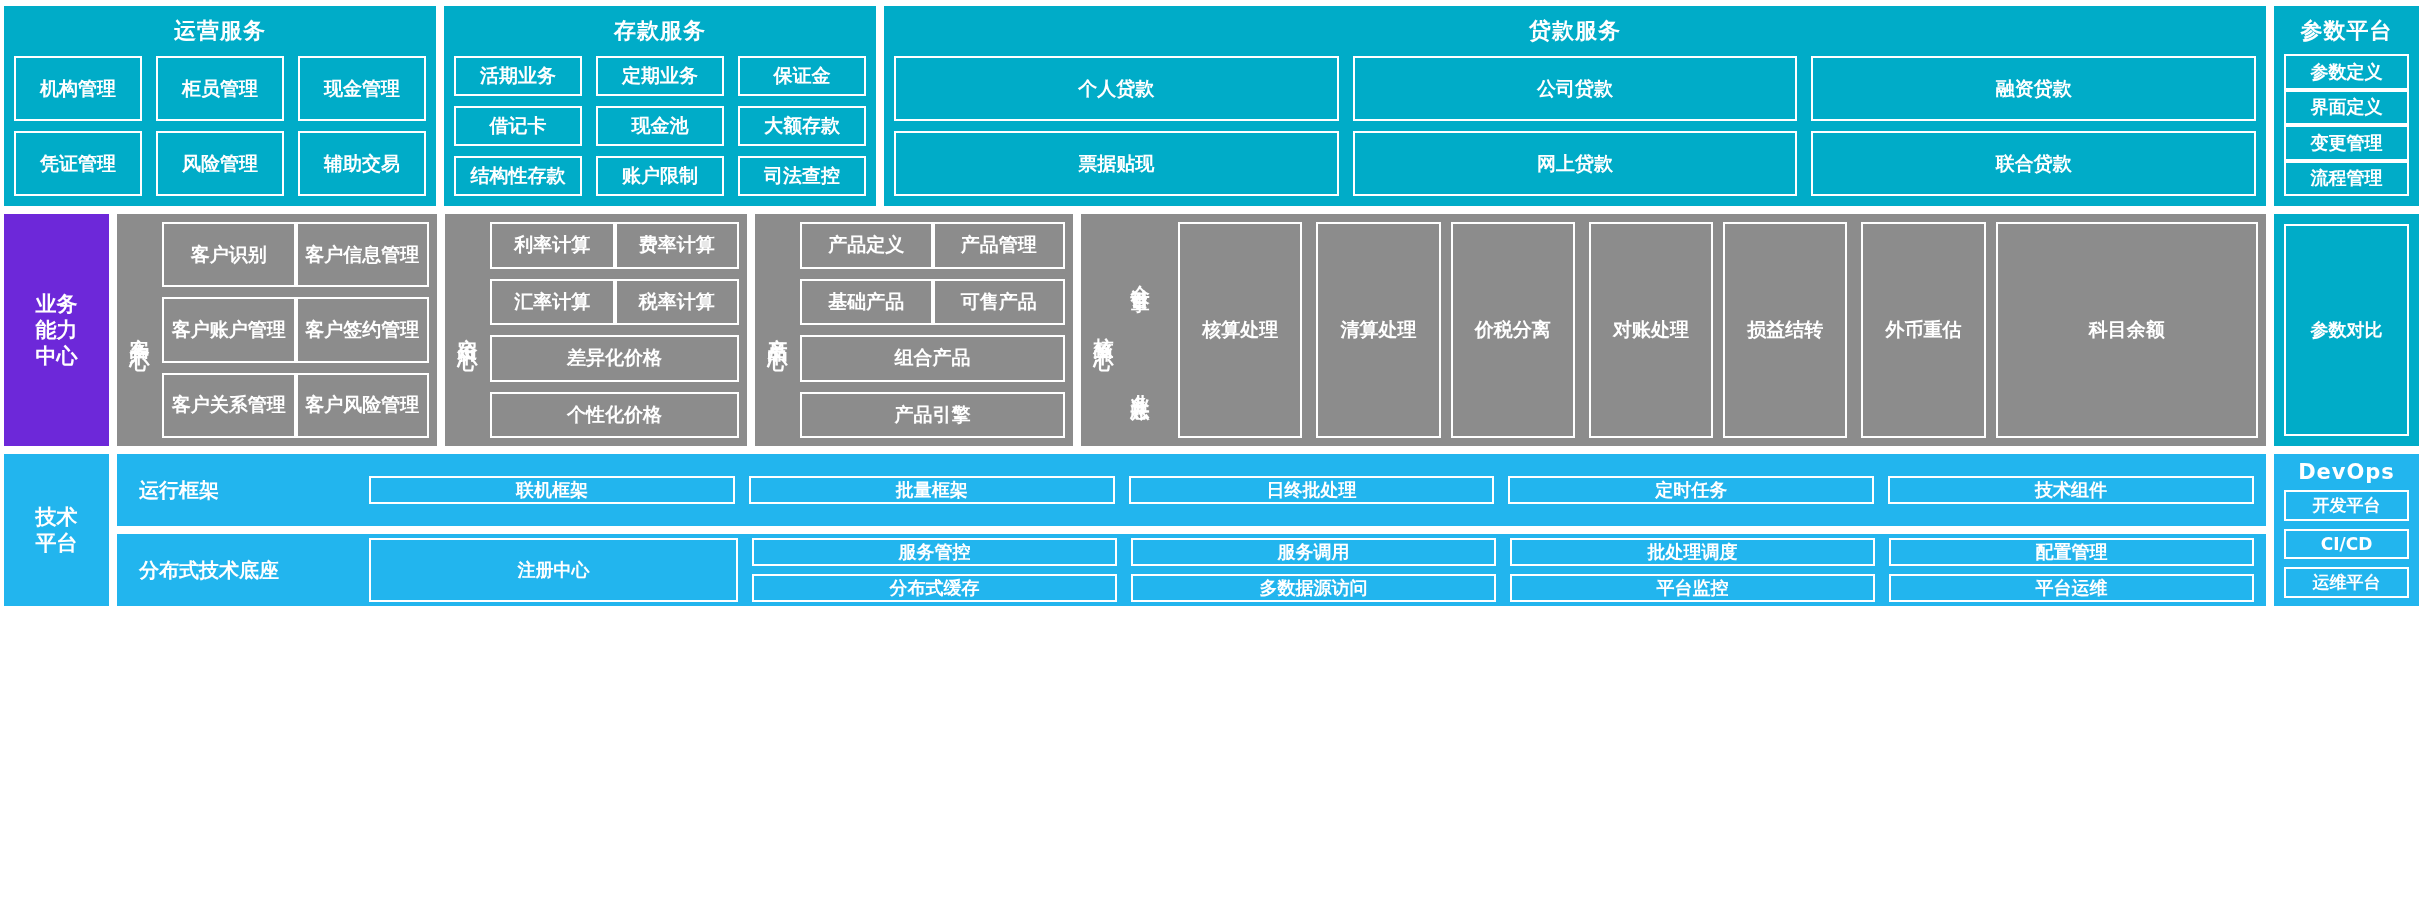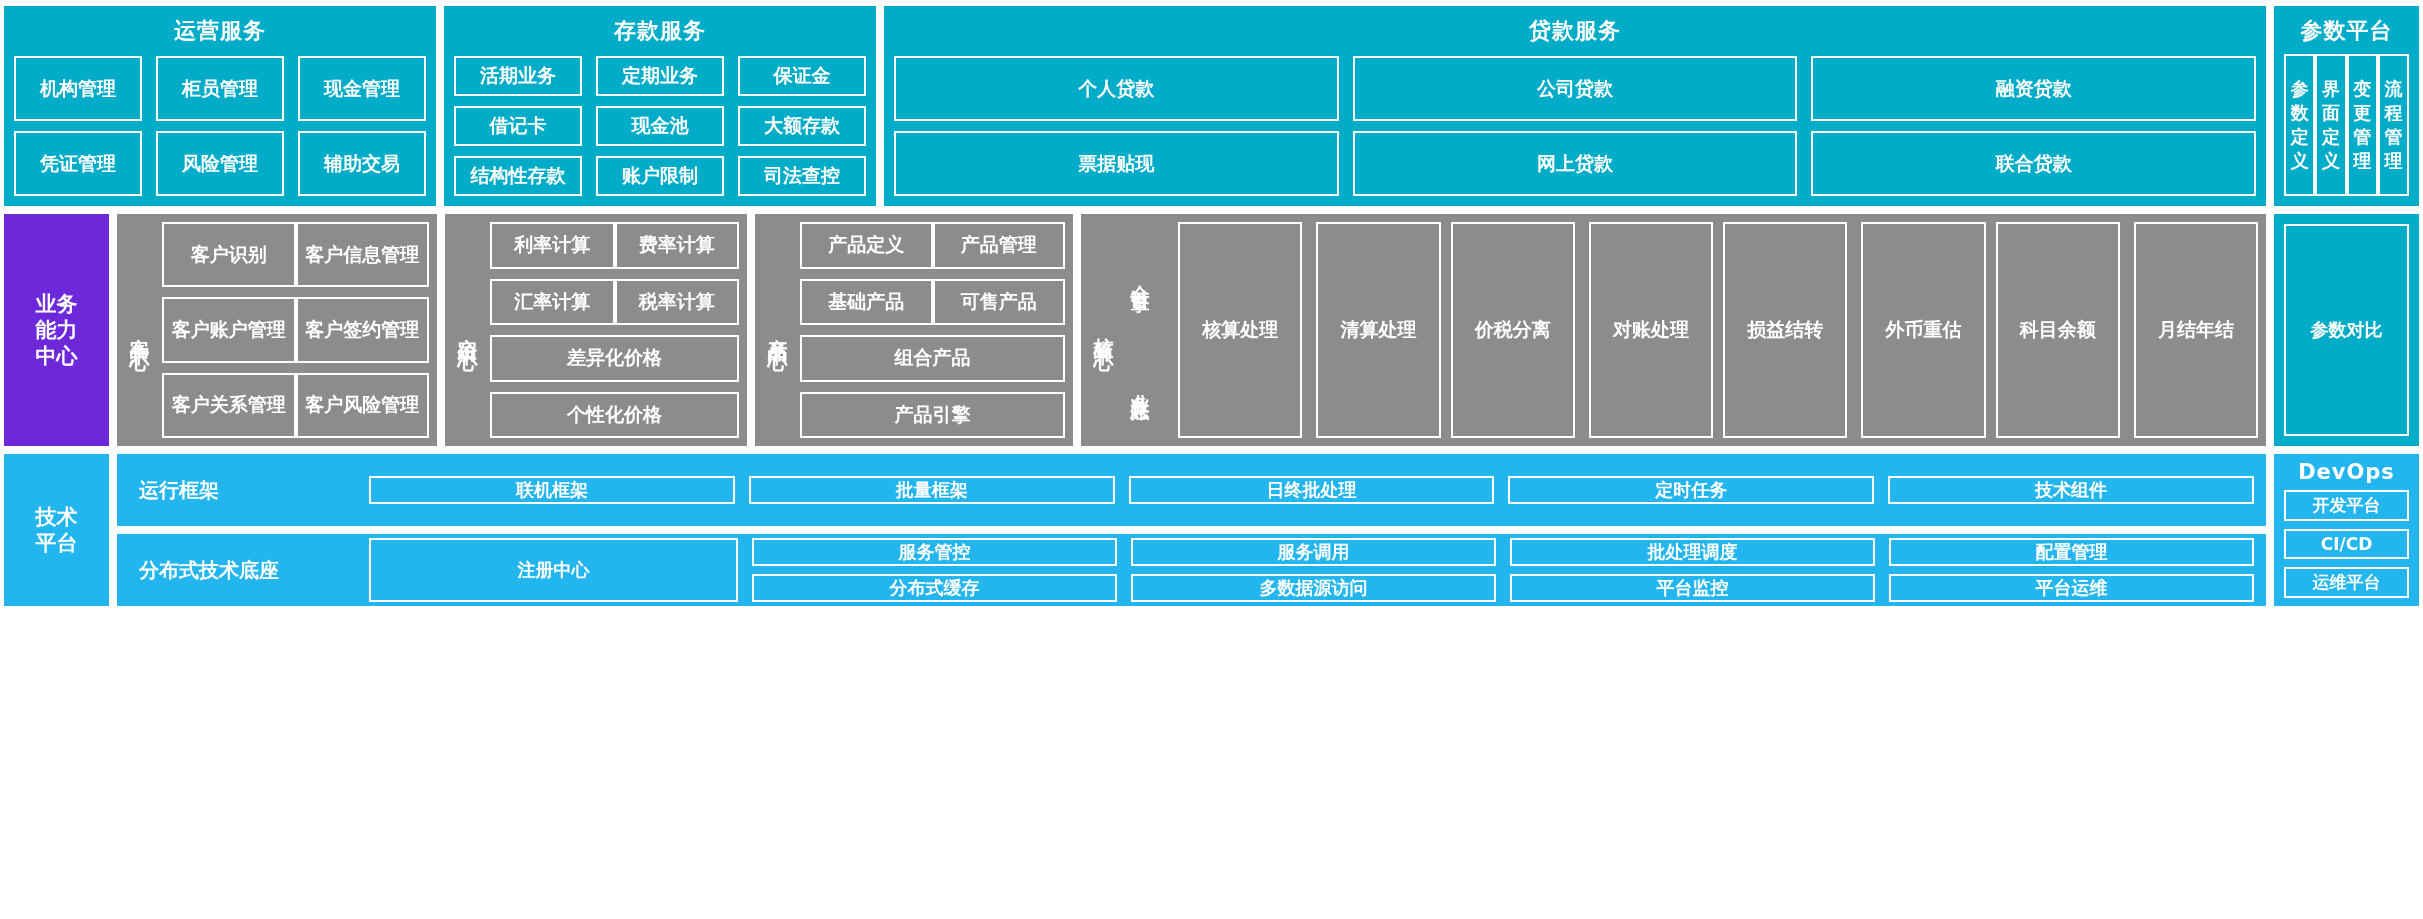--- a/index.html
+++ b/index.html
@@ -37,21 +37,21 @@
   .g-ops{flex:0 0 432px;}
   .g-dep{flex:0 0 432px;}
   .g-loan{flex:1 1 auto;}
 
   
   .right-col{
     width:145px;flex:0 0 145px;background:#00ACC8;display:flex;flex-direction:column;align-items:center;
     padding:6px 10px 10px 10px;box-sizing:border-box;
   }
   .right-col .svc-title{margin-bottom:8px;}
-  .right-col .stack{display:flex;flex-direction:row;width:100%;flex:1 1 auto;}
+  .right-col .stack{display:flex;flex-direction:column;width:100%;flex:1 1 auto;}
   .right-col .stack .cell{font-size:18px;}
 
   .right-col-mid{width:145px;flex:0 0 145px;background:#00ACC8;display:flex;flex-direction:column;
     padding:10px 10px 10px 10px;box-sizing:border-box;gap:16px;}
   .right-col-mid .cell{font-size:18px;}
 
   .right-col-bot{width:145px;flex:0 0 145px;background:#22B5EE;display:flex;flex-direction:column;align-items:center;
     padding:4px 10px 8px 10px;box-sizing:border-box;}
   .right-col-bot .svc-title{font-size:21px;margin:2px 0 6px 0;text-align:center;}
   .right-col-bot .stack{display:flex;flex-direction:column;gap:8px;width:100%;flex:1 1 auto;}
@@ -244,21 +244,20 @@
             <div class="cap-row">
               <div class="cell">价税分离</div>
               <div class="cell">对账处理</div>
             </div>
             <div class="cap-row">
               <div class="cell">损益结转</div>
               <div class="cell">外币重估</div>
             </div>
             <div class="cap-row">
               <div class="cell">科目余额</div>
-              <div class="cell">月结年结</div>
             </div>
           </div>
         </div>
       </div>
 
     </div>
 
     <div class="right-col-mid">
       <div class="cell">参数对比</div>
     </div>

